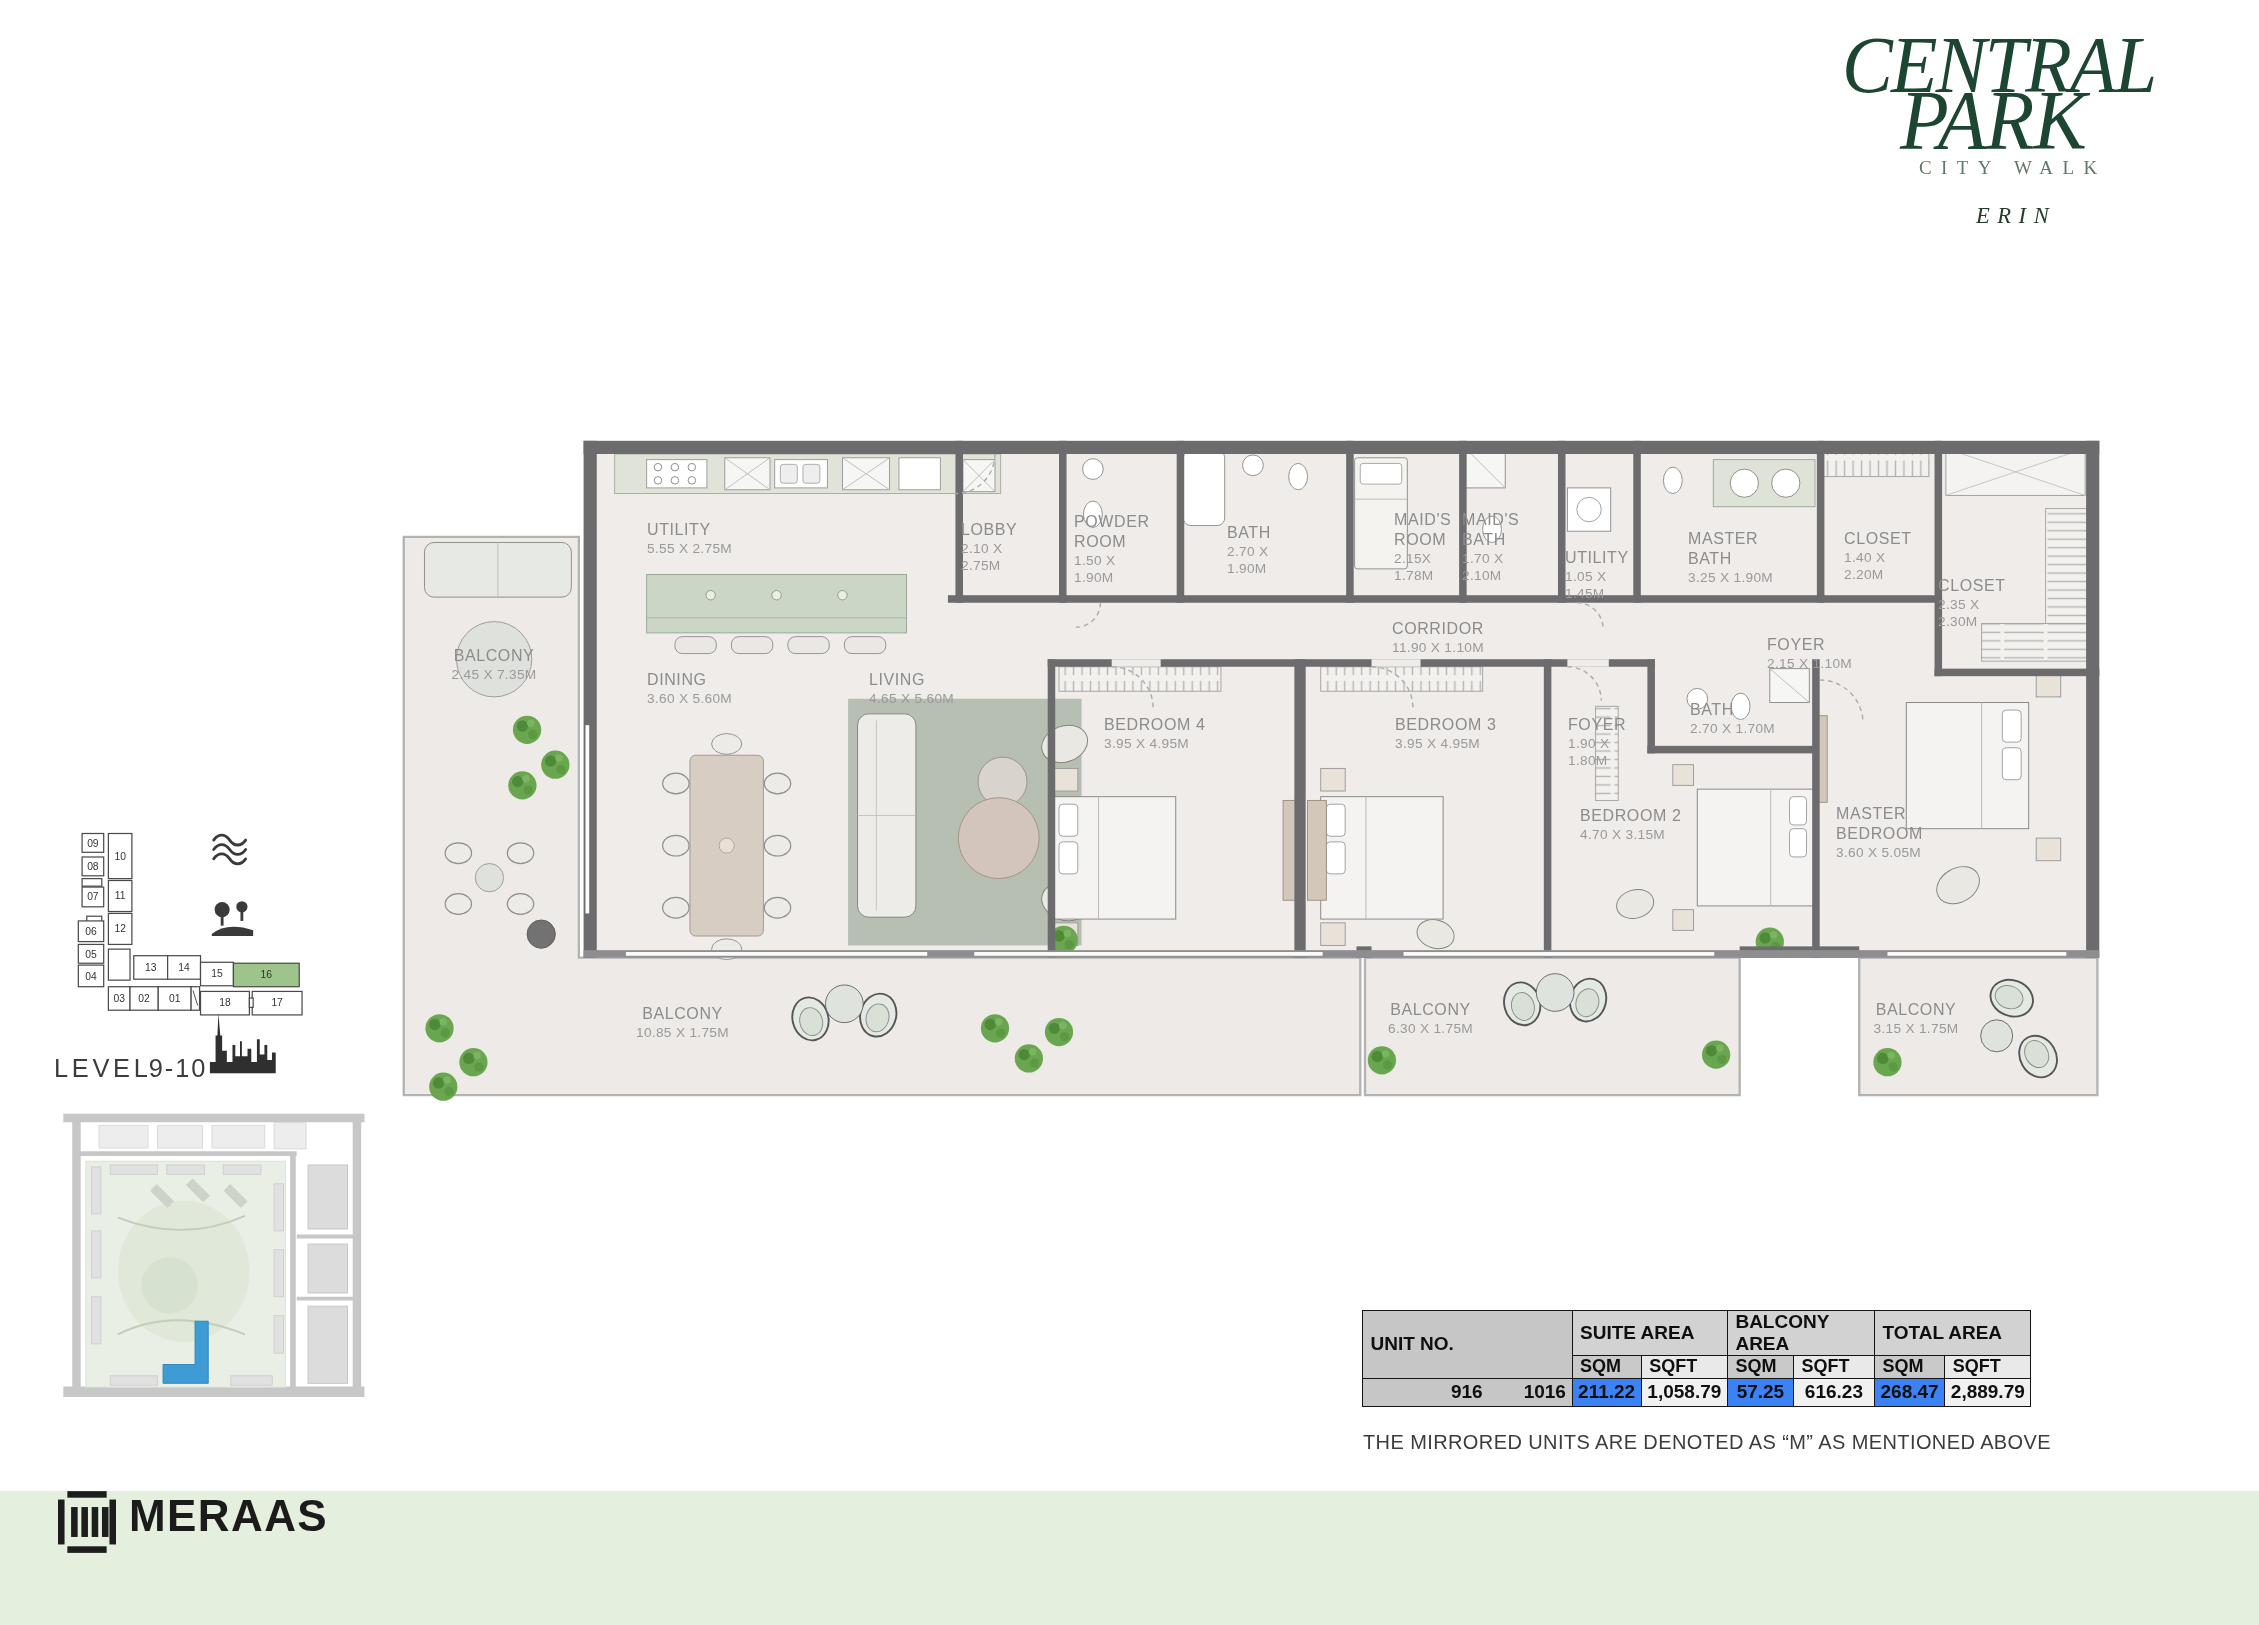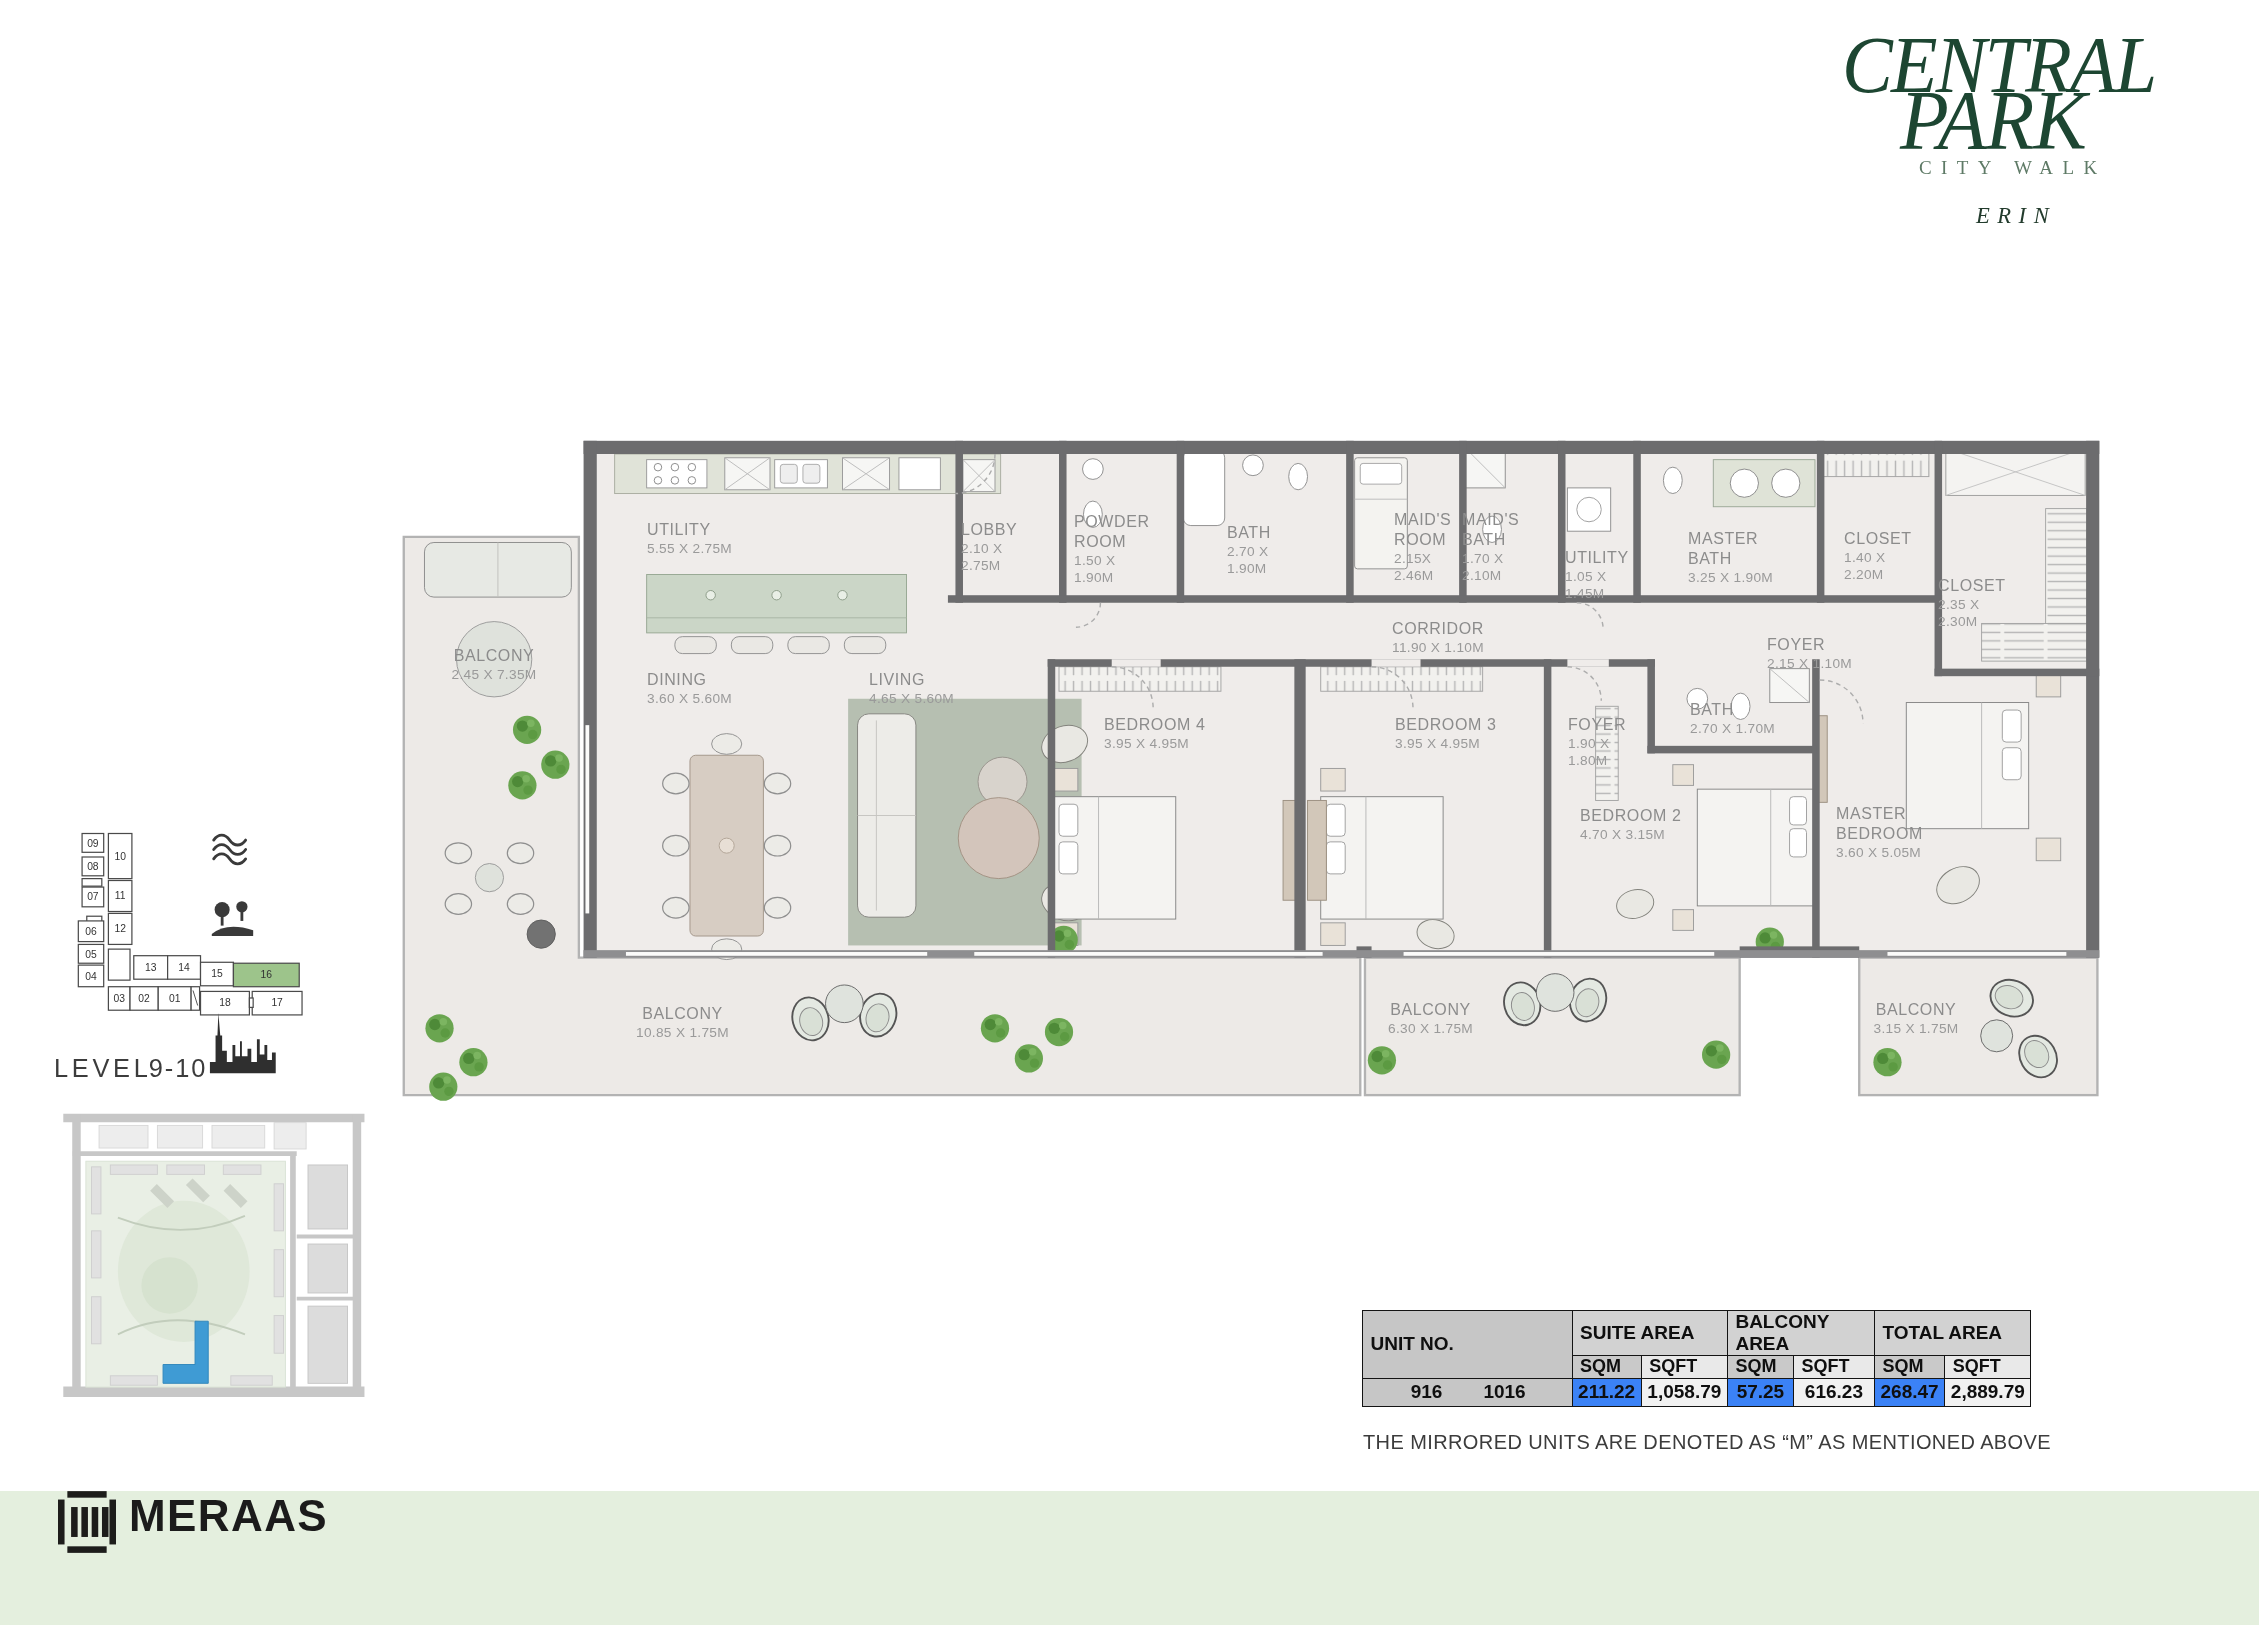--- a/index.html
+++ b/index.html
@@ -40,21 +40,21 @@
   
   .area-table{position:absolute;left:1362px;top:1310px;border-collapse:collapse;
               font-size:19px;font-weight:700;color:#0f0f0f;table-layout:fixed;}
   .area-table td{border:1.9px solid #141414;padding:0 0 0 7.5px;overflow:hidden;}
   .area-table .h1 td{height:43px;background:#d2d2d2;}
   .area-table td.c-unit{background:#c6c6c6;width:201px;}
   .area-table .h2 td{height:21.7px;font-size:18px;}
   .area-table .h2 td.sqm{background:#c9c9c9;}
   .area-table .h2 td.sqft{background:#e9e9e9;margin-left:20px;}
   .area-table .vals td{height:27px;text-align:center;padding:0 5.6px;}
-  .area-table .vals td.c-unit-val{background:#c6c6c6;text-align:center;padding-left:7.5px;}
+  .area-table .vals td.c-unit-val{background:#c6c6c6;text-align:right;padding-left:7.5px;}
   .area-table .vals td.sqm{background:#3b82f6;}
   .area-table .vals td.sqft{background:#f1f1f1;}
   .area-table .vals .u-b{margin-left:41px;}
 
   .note{position:absolute;left:1363px;top:1431px;font-size:20px;color:#3c3c3c;letter-spacing:0.4px;}
 
   
   .footer{position:absolute;left:0;top:1491px;width:2260px;height:135px;background:#e4efde;
           display:flex;align-items:flex-start;padding-left:58px;box-sizing:border-box;gap:13px;}
   .footer .brand-name{font-size:44px;font-weight:700;letter-spacing:1.4px;color:#1b1b1b;}
@@ -332,21 +332,21 @@
       </div>
     <div class="room-label" style="left:827px;top:90px">
         <span class="nm">BATH</span>
         <span class="dims">2.70 X
 1.90M</span>
       </div>
     <div class="room-label" style="left:994px;top:77px">
         <span class="nm">MAID'S
 ROOM</span>
         <span class="dims">2.15X
-2.46M</span>
+1.78M</span>
       </div>
     <div class="room-label" style="left:1062px;top:77px">
         <span class="nm">MAID'S
 BATH</span>
         <span class="dims">1.70 X
 2.10M</span>
       </div>
     <div class="room-label" style="left:1165px;top:115px">
         <span class="nm">UTILITY</span>
         <span class="dims">1.05 X

